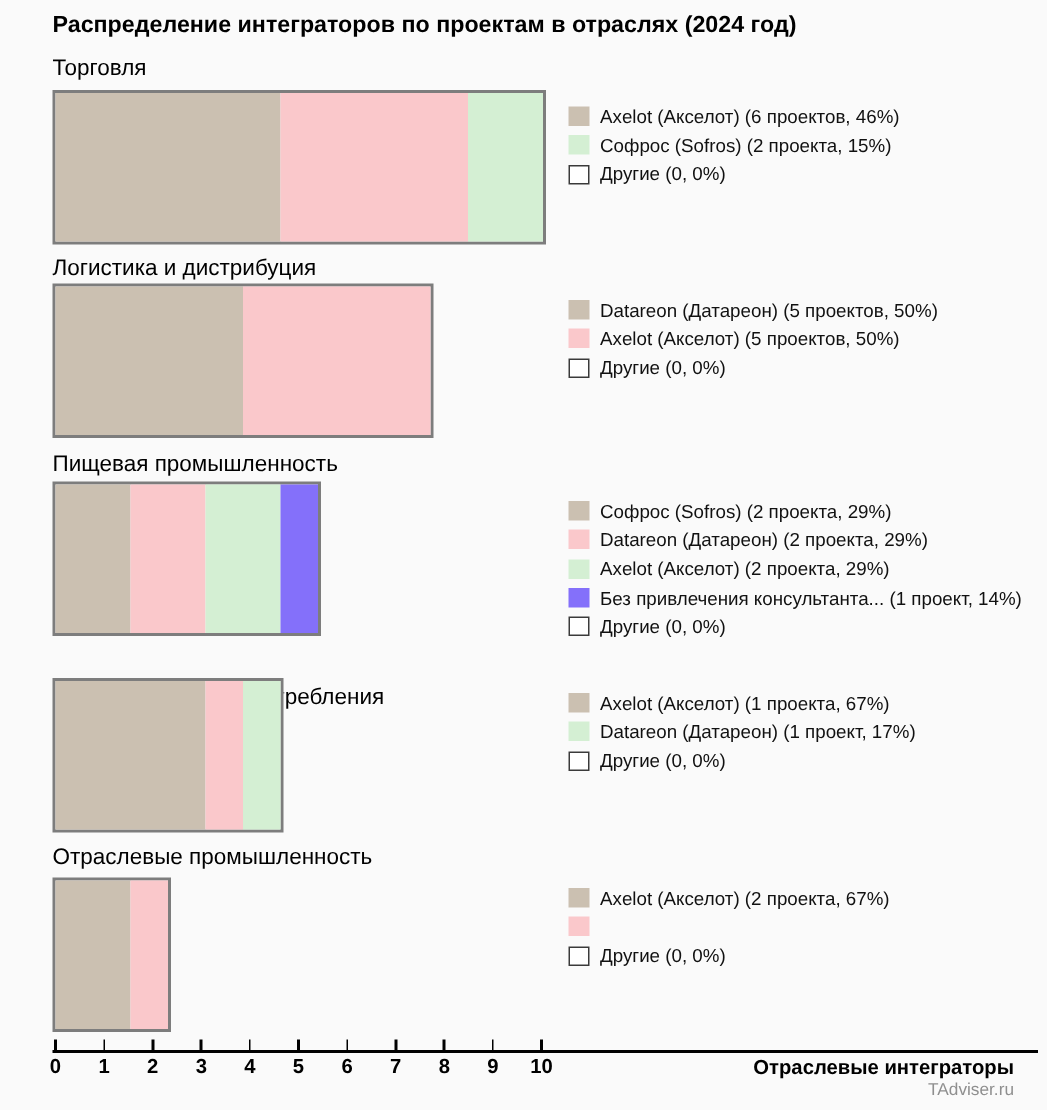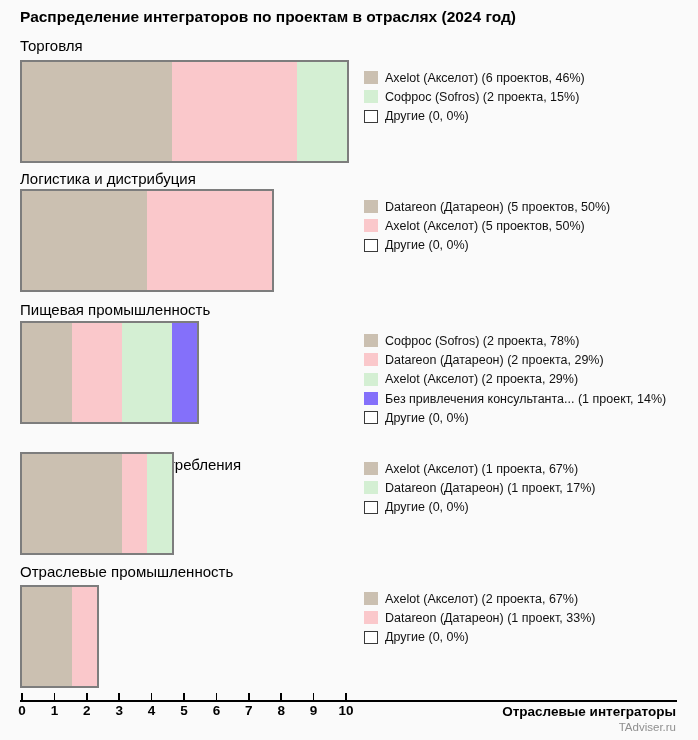--- a/index.html
+++ b/index.html
@@ -2,21 +2,21 @@
 <html><head>
 <meta charset="utf-8">
 <style>
   html,body{margin:0;padding:0;}
   body{
     width:698px;height:740px;position:relative;overflow:hidden;
     background:#FAFAFA;
     font-family:"Liberation Sans","DejaVu Sans",sans-serif;
     color:#000;
   }
-  .abs{position:absolute;}
+  .abs{position:absolute;margin-left:15px;}
   .chart-title{left:20px;top:8px;font-size:15.5px;font-weight:bold;white-space:nowrap;}
   .section-title{left:20px;font-size:15px;font-weight:normal;white-space:nowrap;}
   .bar{
     left:20px;height:103px;box-sizing:border-box;
     border:2px solid #7D7D7D;display:flex;align-items:stretch;background:#FAFAFA;
   }
   .bar .seg{height:100%;}
   .legend{left:364px;}
   .legend-row{display:flex;align-items:center;height:19.3px;}
   .swatch{
@@ -78,21 +78,21 @@
     <div class="abs section-title" style="top: 301px;">Пищевая промышленность</div>
     <div class="abs bar" style="top: 321px; left: 20px; height: 103px; width: 179px;">
       <div class="seg" style="width: 50px; background: rgb(203, 192, 177);"></div>
       <div class="seg" style="width: 50px; background: rgb(250, 200, 203);"></div>
       <div class="seg" style="width: 50px; background: rgb(212, 239, 211);"></div>
       <div class="seg" style="width: 25px; background: rgb(132, 112, 250);"></div>
     </div>
     <div class="abs legend" style="top: 331px;">
       <div class="legend-row">
         <span class="swatch" style="background: rgb(203, 192, 177);"></span>
-        <span class="legend-text">Софрос (Sofros) (2 проекта, 78%)</span>
+        <span class="legend-text">Софрос (Sofros) (2 проекта, 29%)</span>
       </div>
       <div class="legend-row">
         <span class="swatch" style="background: rgb(250, 200, 203);"></span>
         <span class="legend-text">Datareon (Датареон) (2 проекта, 29%)</span>
       </div>
       <div class="legend-row">
         <span class="swatch" style="background: rgb(212, 239, 211);"></span>
         <span class="legend-text">Axelot (Акселот) (2 проекта, 29%)</span>
       </div>
       <div class="legend-row">
@@ -129,21 +129,20 @@
       <div class="seg" style="width: 50px; background: rgb(203, 192, 177);"></div>
       <div class="seg" style="width: 25px; background: rgb(250, 200, 203);"></div>
     </div>
     <div class="abs legend" style="top: 589px;">
       <div class="legend-row">
         <span class="swatch" style="background: rgb(203, 192, 177);"></span>
         <span class="legend-text">Axelot (Акселот) (2 проекта, 67%)</span>
       </div>
       <div class="legend-row">
         <span class="swatch" style="background: rgb(250, 200, 203);"></span>
-        <span class="legend-text">Datareon (Датареон) (1 проект, 33%)</span>
       </div>
       <div class="legend-row">
         <span class="swatch outlined"></span>
         <span class="legend-text">Другие (0, 0%)</span>
       </div>
     </div>
   </div>
 
 <div class="abs axis-line"></div>
 <div id="axis-ticks">

